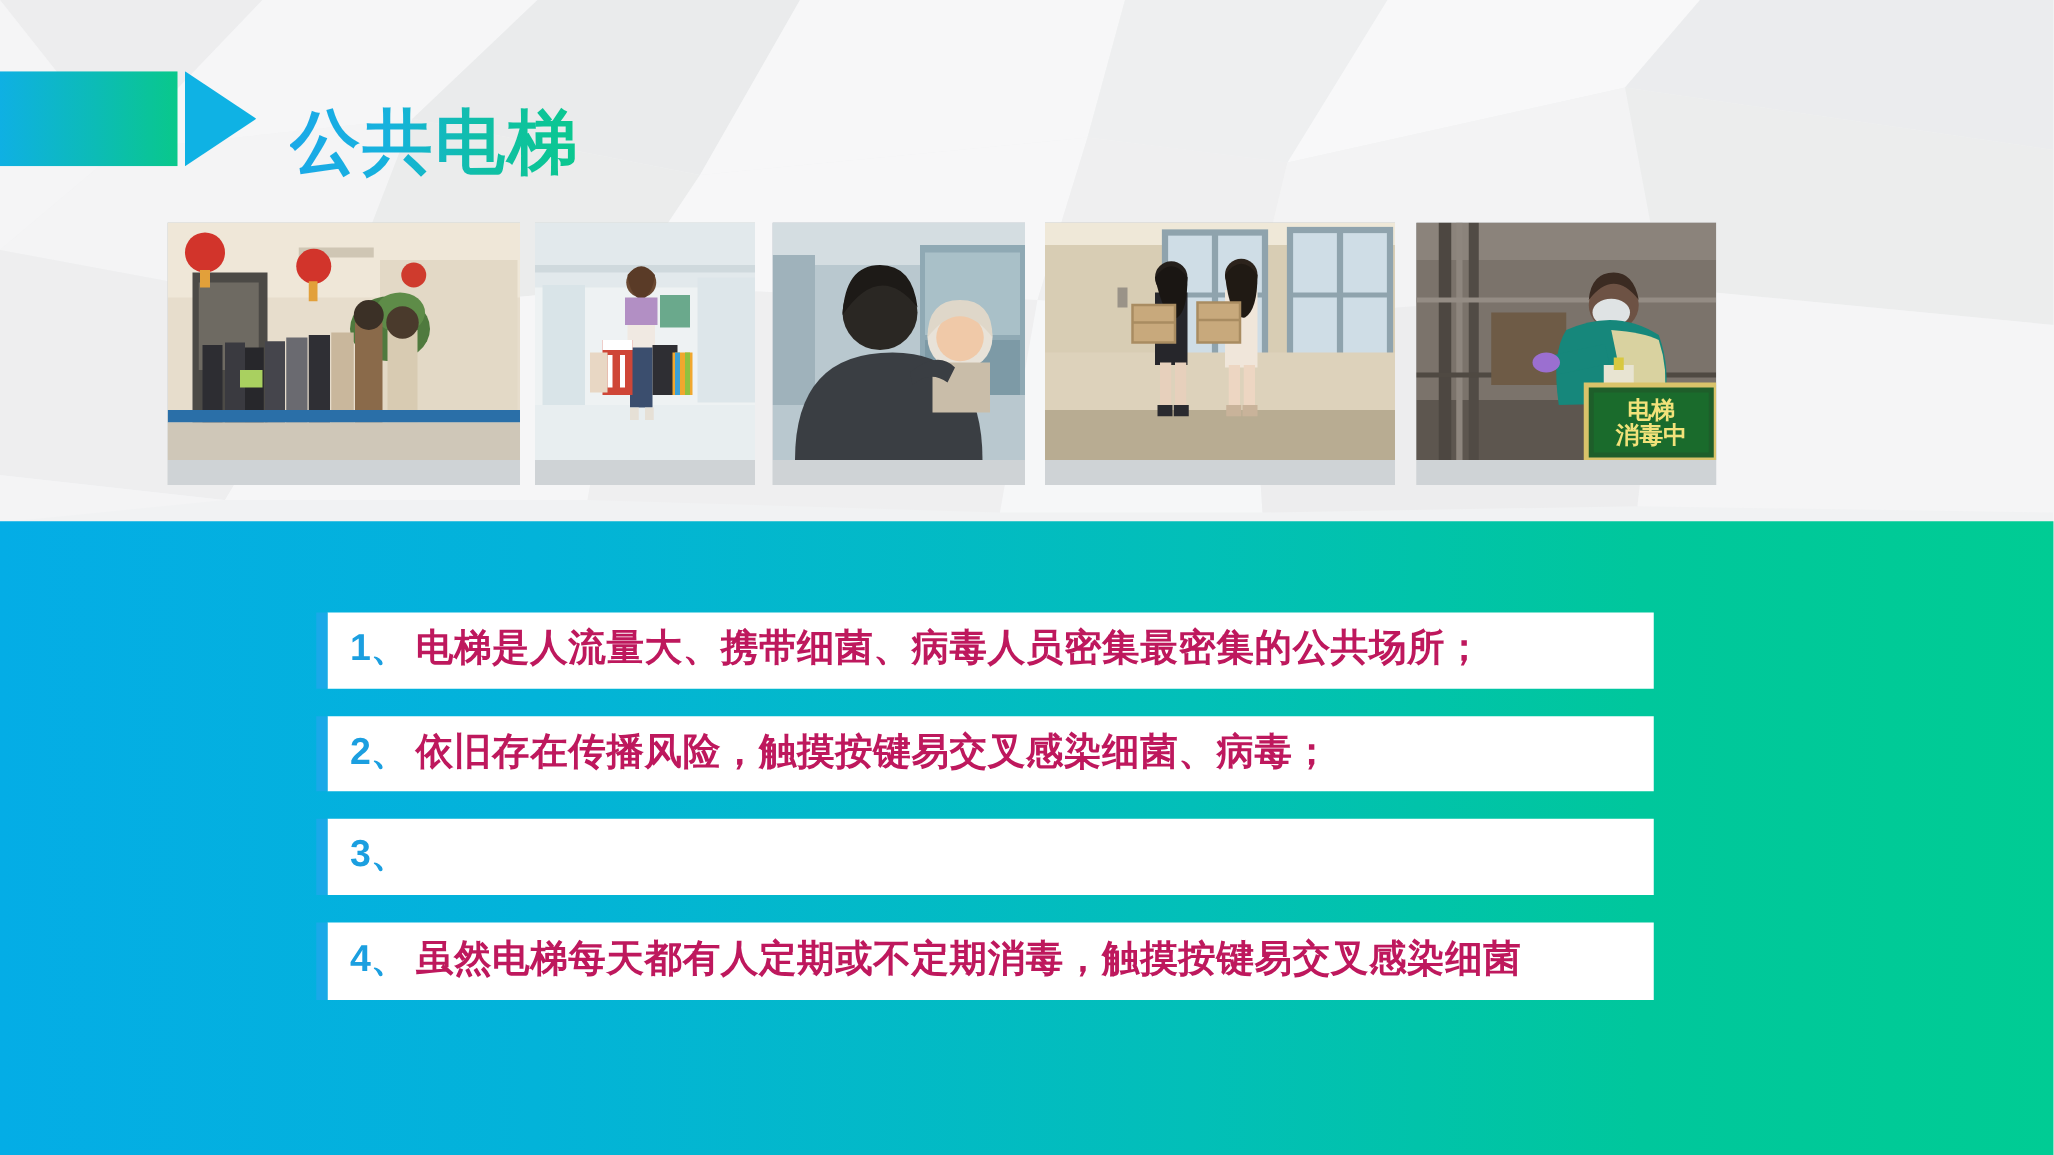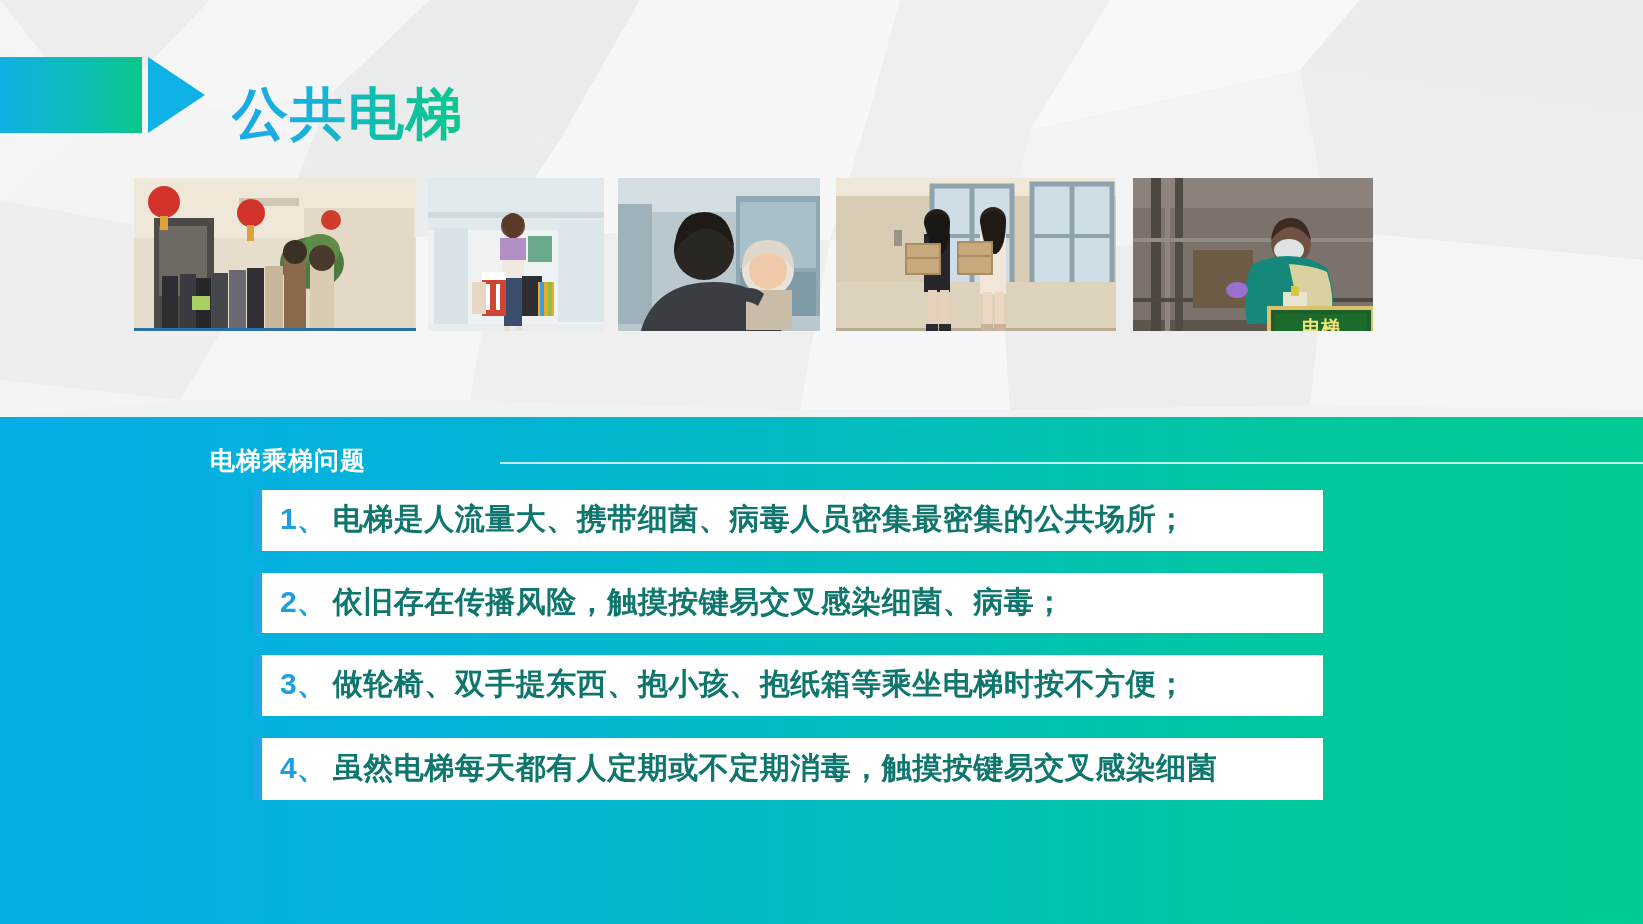--- a/index.html
+++ b/index.html
@@ -51,21 +51,21 @@
 
   
   .photo-strip {
     position:absolute;
     left:0; top:172px;
     width:1643px; height:232px;
   }
   .photo {
     position:absolute;
     top:6px;
-    height:153px;
+    height:210px;
     overflow:hidden;
     background:#cfd3d6;
   }
   .photo .ph-inner { position:absolute; inset:0; }
 
   
   .panel {
     position:absolute;
     left:0; top:417px;
     width:1643px; height:507px;
@@ -120,21 +120,21 @@
     font-size:30px;
     font-weight:bold;
     color:#1b9fe0;
     line-height:1.22;
     white-space:nowrap;
     padding-right:6px;
   }
   .bar-text {
     font-size:30px;
     font-weight:bold;
-    color:#0f766e;
+    color:#be185d;
     line-height:1.22;
     letter-spacing:0.5px;
   }
   .bar-text .l2 { display:block; }
 </style>
 </head>
 <body>
 
 <div class="slide">
 
@@ -336,40 +336,35 @@
           <text x="188" y="156" font-size="19" font-weight="bold" fill="#f2e27a" text-anchor="middle" font-family="'Liberation Sans',sans-serif">电梯</text>
           <text x="188" y="176" font-size="19" font-weight="bold" fill="#f2e27a" text-anchor="middle" font-family="'Liberation Sans',sans-serif">消毒中</text>
         </g>
       </svg>
     </div>
 
   </div>
 
   <div class="panel">
 
-    <div class="panel-head">
-      <div class="panel-head-title">电梯乘梯问题</div>
-      <div class="panel-head-rule"></div>
-    </div>
 
     <div class="bars">
 
       <div class="bar">
         <span class="bar-num">1、</span>
         <span class="bar-text">电梯是人流量大、携带细菌、病毒人员密集最密集的公共场所；</span>
       </div>
 
       <div class="bar">
         <span class="bar-num">2、</span>
         <span class="bar-text">依旧存在传播风险，触摸按键易交叉感染细菌、病毒；</span>
       </div>
 
       <div class="bar">
         <span class="bar-num">3、</span>
-        <span class="bar-text">做轮椅、双手提东西、抱小孩、抱纸箱等乘坐电梯时按不方便；</span>
       </div>
 
       <div class="bar two-line">
         <span class="bar-num">4、</span>
         <span class="bar-text">
           <span class="l1">虽然电梯每天都有人定期或不定期消毒，触摸按键易交叉感染细菌</span>
         </span>
       </div>
 
     </div>

